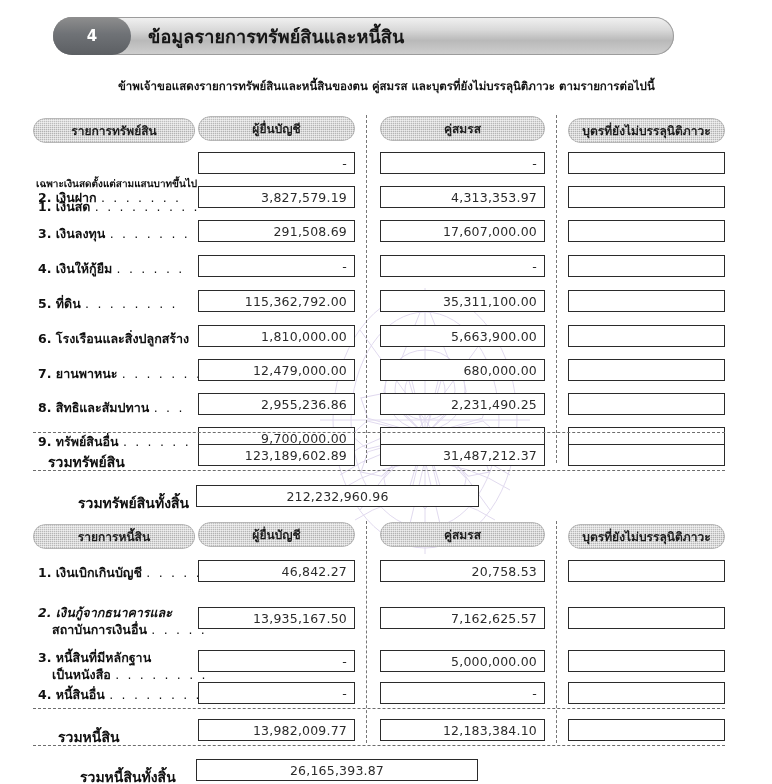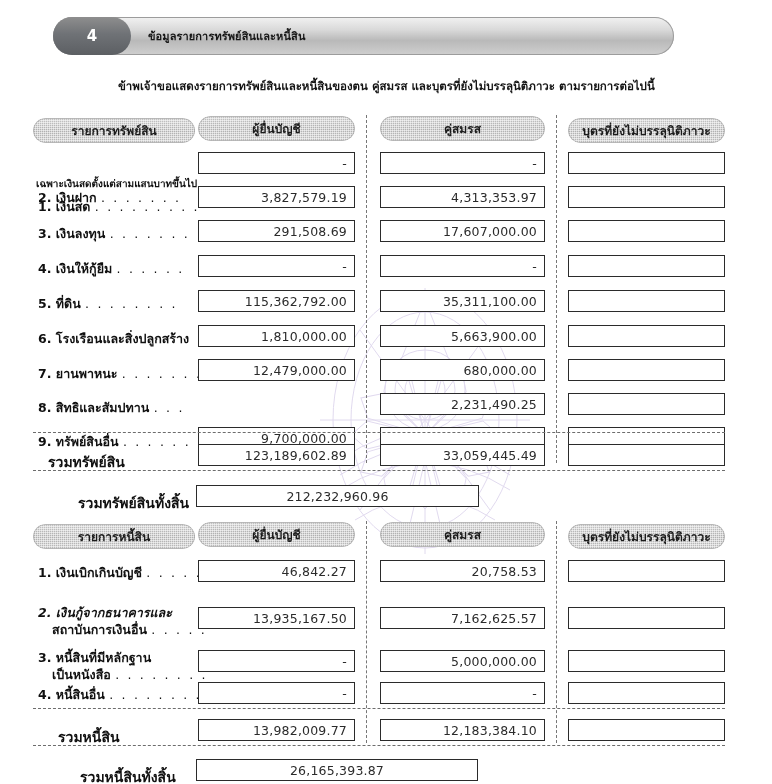--- a/index.html
+++ b/index.html
@@ -65,21 +65,21 @@
     font-size: 15px;
     font-weight: 600;
   }
   .banner-title {
     position: absolute;
     left: 95px;
     top: 0;
     height: 38px;
     display: flex;
     align-items: center;
-    font-size: 11px;
+    font-size: 18px;
     font-weight: 700;
     color: #161616;
     letter-spacing: .1px;
   }
 
   .intro {
     position: absolute;
     left: 118px;
     top: 77px;
     font-size: 11.5px;
@@ -299,37 +299,38 @@
   </div>
   <div class="box col-filer" style="top:359px;">12,479,000.00</div>
   <div class="box col-spouse" style="top:359px;">680,000.00</div>
   <div class="box col-child" style="top:359px;"></div>
 
   <div class="rlabel" style="left:38px; top:400px;">
     <span>8.</span>
     <span>สิทธิและสัมปทาน</span>
     <span class="dots">. . .</span>
   </div>
+  <div class="box col-filer" style="top:393px;">2,955,236.86</div>
   <div class="box col-spouse" style="top:393px;">2,231,490.25</div>
   <div class="box col-child" style="top:393px;"></div>
 
   <div class="rlabel" style="left:38px; top:434px;">
     <span>9.</span>
     <span>ทรัพย์สินอื่น</span>
     <span class="dots">. . . . . .</span>
   </div>
   <div class="box col-filer" style="top:427px;">9,700,000.00</div>
   <div class="box col-spouse" style="top:427px;"></div>
   <div class="box col-child" style="top:427px;"></div>
 
   <div class="hsep" style="left:33px; top:432px; width:692px;"></div>
 
   <div class="total-label" style="left:48px; top:451px;">รวมทรัพย์สิน</div>
   <div class="box total-box col-filer" style="top:444px;">123,189,602.89</div>
-  <div class="box total-box col-spouse" style="top:444px;">33,059,445.49</div>
+  <div class="box total-box col-spouse" style="top:444px;">31,487,212.37</div>
   <div class="box total-box col-child" style="top:444px;"></div>
 
   <div class="hsep" style="left:33px; top:470px; width:692px;"></div>
 
   <div class="total-label" style="left:78px; top:492px;">รวมทรัพย์สินทั้งสิ้น</div>
   <div class="box grand" style="left:196px; top:485px; width:283px;">212,232,960.96</div>
 
   <div class="pill col-label" style="top:524px;">รายการหนี้สิน</div>
   <div class="pill col-filer" style="top:522px;">ผู้ยื่นบัญชี</div>
   <div class="pill col-spouse" style="top:522px;">คู่สมรส</div>

